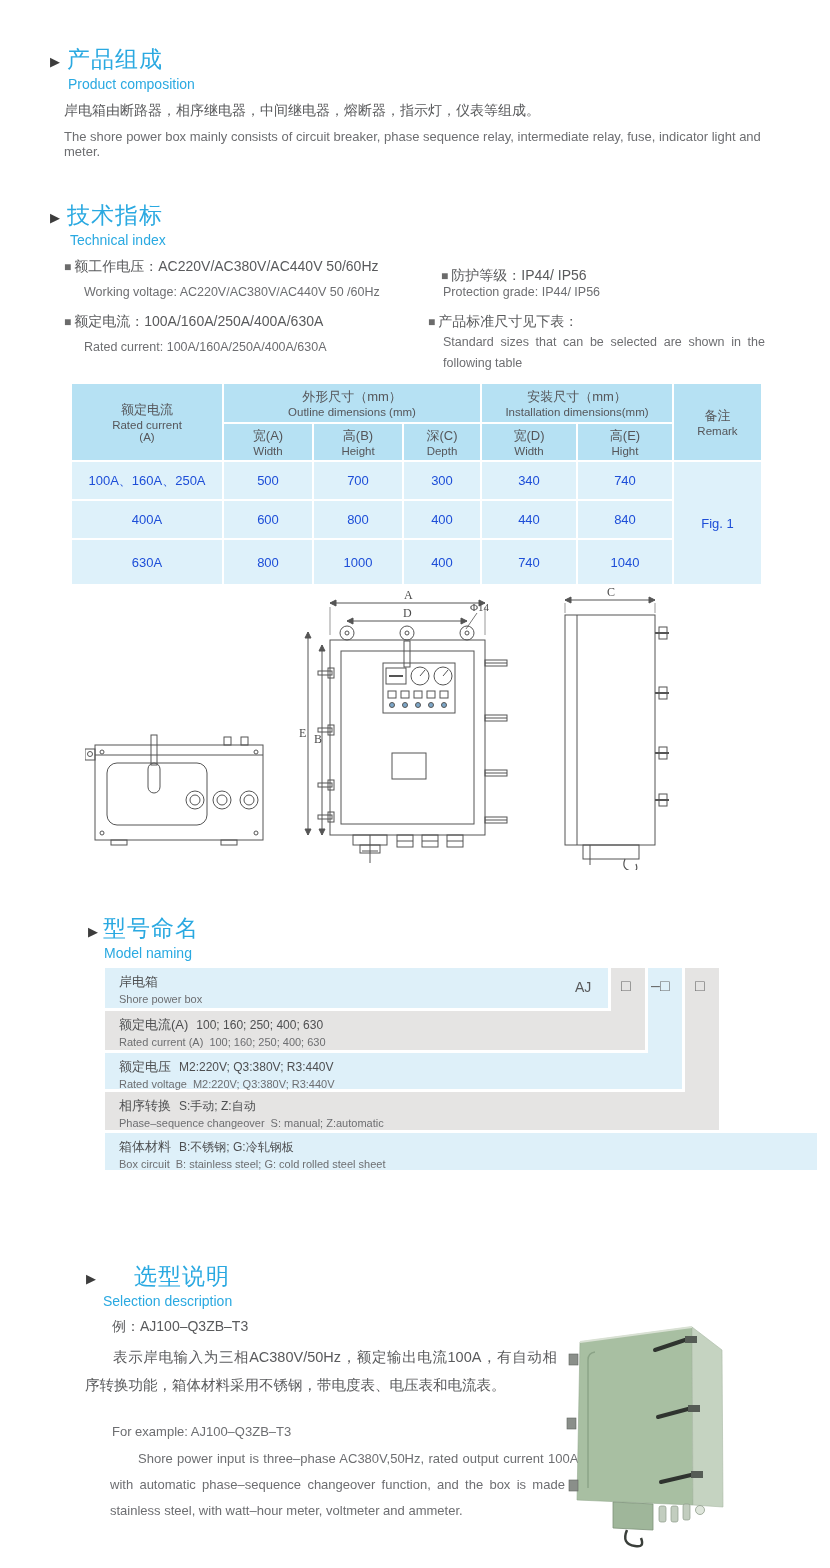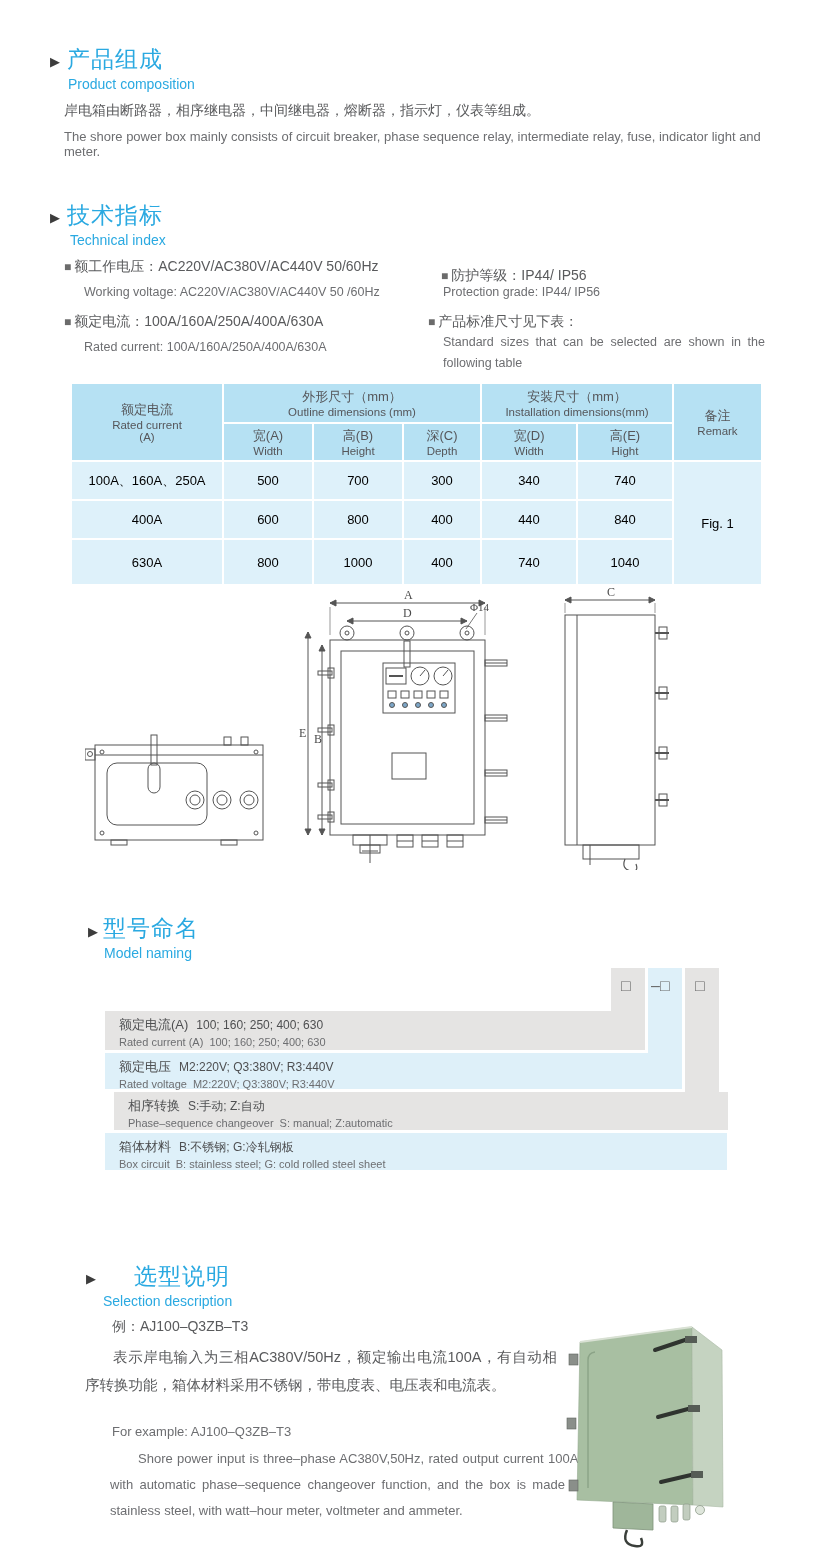--- a/index.html
+++ b/index.html
@@ -15,21 +15,21 @@
   .p-en{font-size:13px;color:#6d6e71;}
   
   .spec-zh{position:absolute;font-size:14px;color:#595a5c;white-space:nowrap;}
   .spec-zh .blt{font-size:12px;color:#6b6b6b;margin-right:3px;}
   .spec-en{position:absolute;font-size:12.5px;color:#6d6e71;white-space:nowrap;}
   .spec-en.wrap{white-space:normal;text-align:justify;line-height:21px;}
   
   table.size{position:absolute;left:70px;top:382px;border-collapse:separate;border-spacing:2px;background:#fff;}
   table.size td{text-align:center;vertical-align:middle;padding:0;}
   td.hd{background:#b6e1f3;color:#55565a;}
-  td.bd{background:#def1fa;color:#000000;font-size:13px;}
+  td.bd{background:#def1fa;color:#1d4ed8;font-size:13px;}
   .hd .zh{display:block;font-size:13px;}
   .hd .en{display:block;font-size:11.5px;}
   
   .naming{position:absolute;left:105px;top:968px;width:660px;height:239px;}
   .nrow,.ncol{position:absolute;}
   .nblue{background:#def0f9;}
   .ngray{background:#e5e4e3;}
   .nrow{padding:5px 0 0 14px;box-sizing:border-box;}
   .n-zh{font-size:13px;color:#4e4f51;white-space:nowrap;}
   .n-zh .dsc{font-size:12px;margin-left:8px;}
@@ -294,37 +294,42 @@
   <span class="sec-arrow" style="left:88px;top:924px;">▶</span>
   <span class="sec-zh" style="left:103px;top:913px;">型号命名</span>
   <span class="sec-en" style="left:104px;top:945px;">Model naming</span>
 
   <div class="naming">
 
     <div class="ncol ngray" style="left:506px;top:0;width:34px;height:82px;"></div>
     <div class="ncol nblue" style="left:543px;top:0;width:34px;height:121px;"></div>
     <div class="ncol ngray" style="left:580px;top:0;width:34px;height:162px;"></div>
 
+    <div class="nrow nblue" style="left:0;top:0;width:503px;height:40px;">
+      <div class="n-zh"><span>岸电箱</span></div>
+      <div class="n-en"><span>Shore power box</span></div>
+      <span class="aj">AJ</span>
+    </div>
     <span class="nbox" style="left:516px;">□</span>
     <span class="nbox" style="left:546px;">–□</span>
     <span class="nbox" style="left:590px;">□</span>
 
     <div class="nrow ngray" style="left:0;top:43px;width:540px;height:39px;">
       <div class="n-zh"><span>额定电流(A)</span><span class="dsc">100; 160; 250; 400; 630</span></div>
       <div class="n-en"><span>Rated current (A)</span><span class="dsc">100; 160; 250; 400; 630</span></div>
     </div>
     <div class="nrow nblue" style="left:0;top:85px;width:577px;height:36px;">
       <div class="n-zh"><span>额定电压</span><span class="dsc">M2:220V;  Q3:380V;  R3:440V</span></div>
       <div class="n-en"><span>Rated voltage</span><span class="dsc">M2:220V;  Q3:380V;  R3:440V</span></div>
     </div>
-    <div class="nrow ngray" style="left:9px;top:124px;width:614px;height:38px;">
+    <div class="nrow ngray" style="left:0;top:124px;width:614px;height:38px;">
       <div class="n-zh"><span>相序转换</span><span class="dsc">S:手动; Z:自动</span></div>
       <div class="n-en"><span>Phase–sequence changeover</span><span class="dsc">S: manual;  Z:automatic</span></div>
     </div>
-    <div class="nrow nblue" style="left:0;top:165px;width:622px;height:37px;">
+    <div class="nrow nblue" style="left:0;top:165px;width:712px;height:37px;">
       <div class="n-zh"><span>箱体材料</span><span class="dsc">B:不锈钢;  G:冷轧钢板</span></div>
       <div class="n-en"><span>Box circuit</span><span class="dsc">B: stainless steel; G: cold rolled steel sheet</span></div>
     </div>
   </div>
 
   <span class="sec-arrow" style="left:86px;top:1271px;">▶</span>
   <span class="sec-zh" style="left:99px;top:1261px;margin-left:35px;">选型说明</span>
   <span class="sec-en" style="left:103px;top:1293px;">Selection description</span>
 
   <div class="sel-ex" style="left:112px;top:1318px;">例：AJ100–Q3ZB–T3</div>

